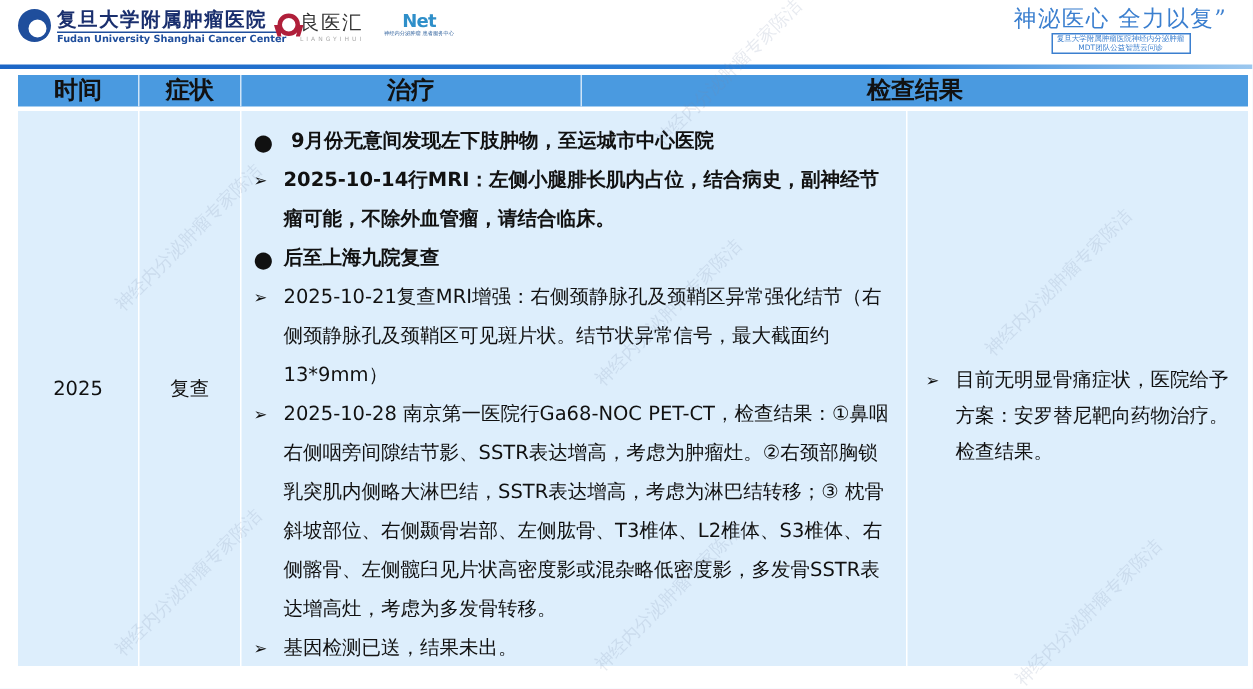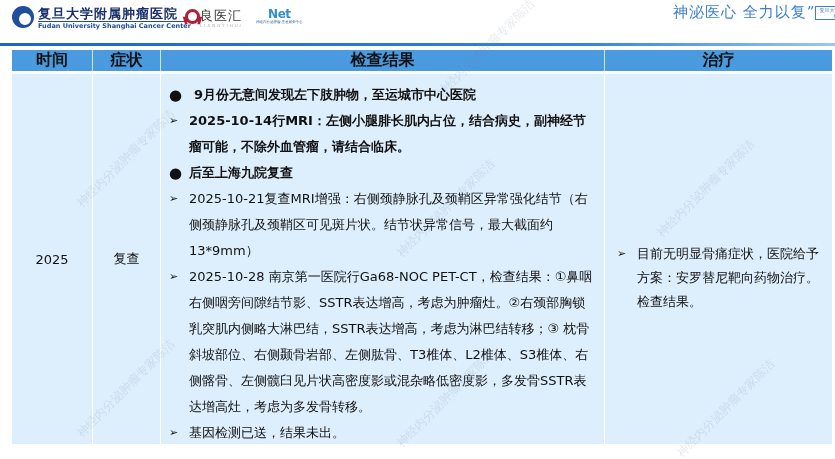--- a/index.html
+++ b/index.html
@@ -20,21 +20,21 @@
   .lyh-ribbon::before { content: ""; position: absolute; left: 1px; top: 0; width: 9px; height: 9px; border-radius: 50%; border: 3px solid #b01f3a; }
   .lyh-ribbon::after { content: ""; position: absolute; left: 0; top: 8px; width: 11px; height: 8px; border-left: 3px solid #b01f3a; border-right: 3px solid #b01f3a; transform: perspective(10px) rotateX(-20deg); }
   .lyh-text { display: flex; flex-direction: column; }
   .lyh-cn { font-size: 13px; color: #333; letter-spacing: 1px; line-height: 15px; }
   .lyh-en { font-size: 4px; color: #aaa; letter-spacing: 2px; line-height: 6px; }
 
   .logo-net { position: absolute; left: 256px; top: 8px; display: flex; flex-direction: column; align-items: center; }
   .net-word { font-size: 12px; font-weight: bold; color: #2f8fc9; line-height: 12px; letter-spacing: -0.5px; }
   .net-sub { font-size: 3.5px; color: #2a5d9a; line-height: 5px; }
 
-  .slogan { position: absolute; right: 14px; top: 4px; width: 148px; display: flex; align-items: center; }
+  .slogan { position: absolute; right: 14px; top: 4px; width: 148px; display: flex; flex-direction: column; align-items: center; }
   .slogan-main { font-family: "DejaVu Serif", serif; font-size: 15px; color: #3b7fcf; line-height: 17px; letter-spacing: 1px; white-space: nowrap; }
   .slogan-box { border: 1px solid #3b7fcf; padding: 0 3px; margin-top: 1px; }
   .slogan-sub { font-size: 5px; color: #3b7fcf; line-height: 6px; text-align: center; white-space: nowrap; }
 
   .header-bar { position: absolute; left: 0; top: 43px; width: 835px; height: 3px; background: linear-gradient(90deg, #1c66c6 0%, #2f86dc 70%, #9cc8ef 100%); }
 
   
   .table { position: absolute; left: 12px; top: 50px; width: 820px; }
   .row-head { display: flex; height: 24px; background: #4a9ae0; border-bottom: 3px solid #ffffff; }
   .th { font-weight: bold; font-size: 16px; color: #111; display: flex; align-items: center; justify-content: center; border-right: 1px solid #cfe4f7; }
@@ -95,22 +95,22 @@
       <div class="slogan-sub">MDT团队公益智慧云问诊</div>
     </div>
   </div>
 </div>
 <div class="header-bar"></div>
 
 <div class="table">
   <div class="row-head">
     <div class="th c1">时间</div>
     <div class="th c2">症状</div>
+    <div class="th c4">治疗</div>
     <div class="th c3">检查结果</div>
-    <div class="th c4">治疗</div>
   </div>
 
   <div class="row-body">
     <div class="td c1 td-center">2025</div>
     <div class="td c2 td-center">复查</div>
 
     <div class="td c3 exam">
       <div class="item">
         <span class="mark dot">●</span>
         <span class="txt bold indent">9月份无意间发现左下肢肿物，至运城市中心医院</span>

